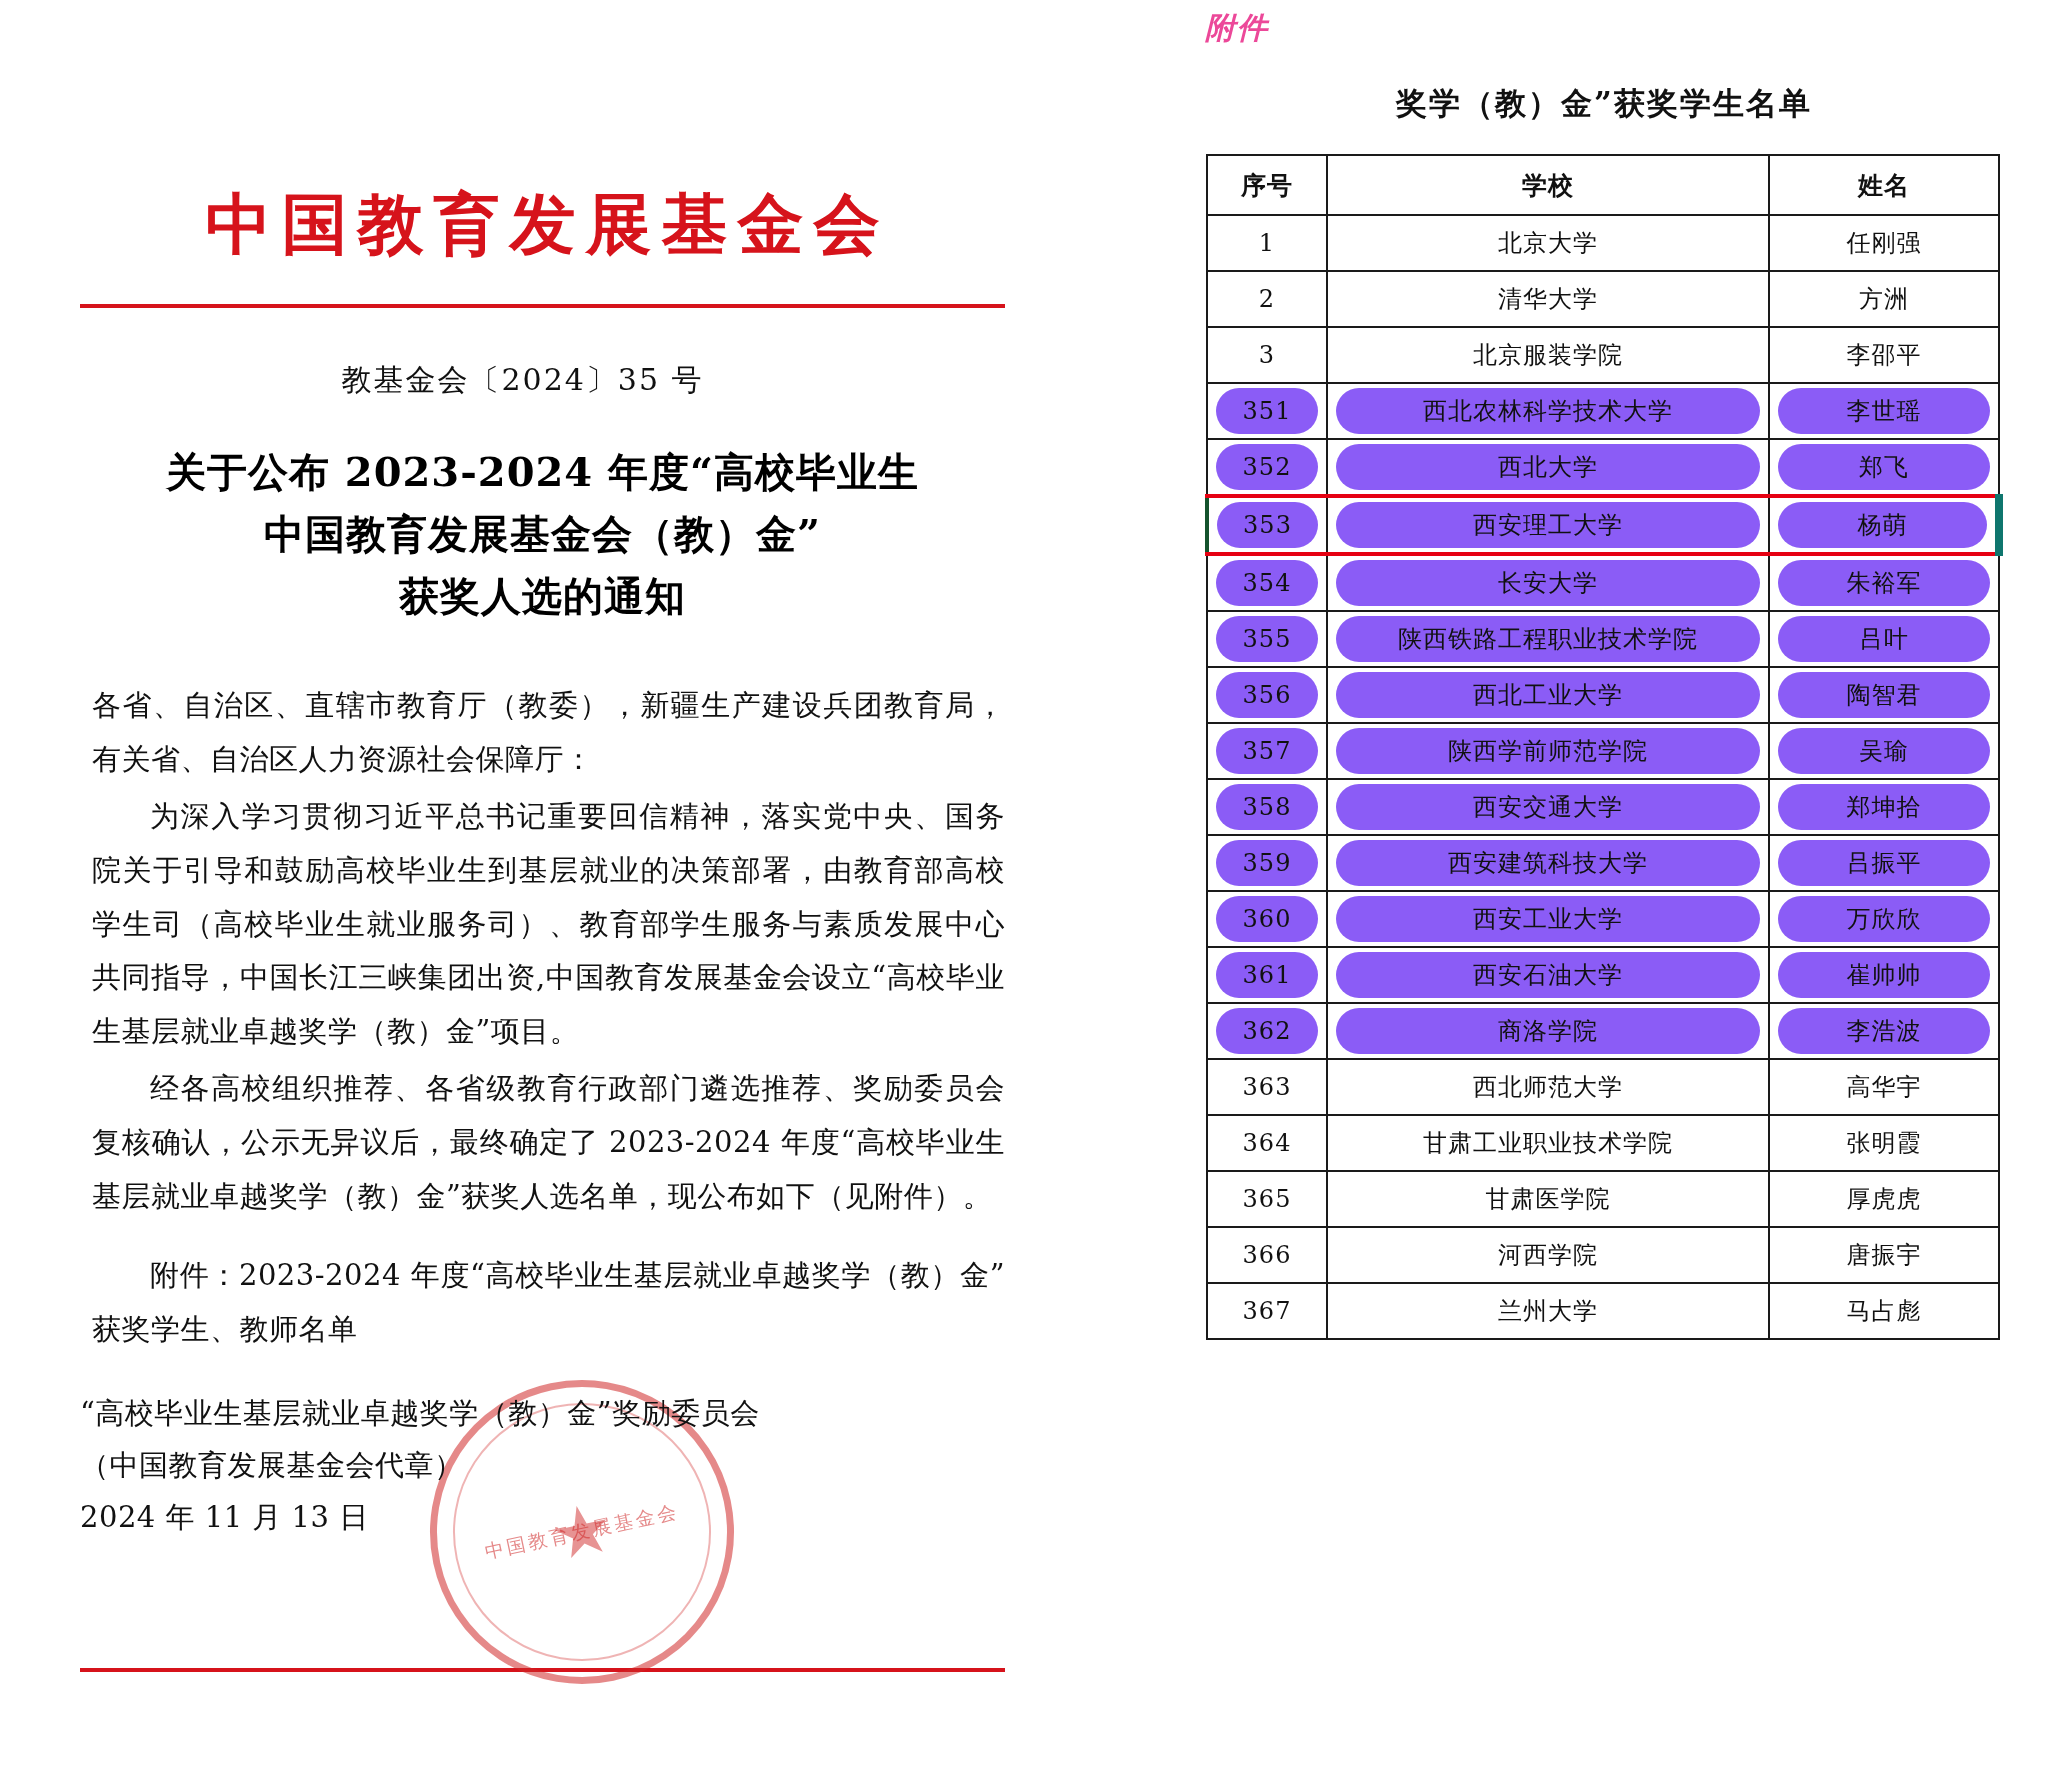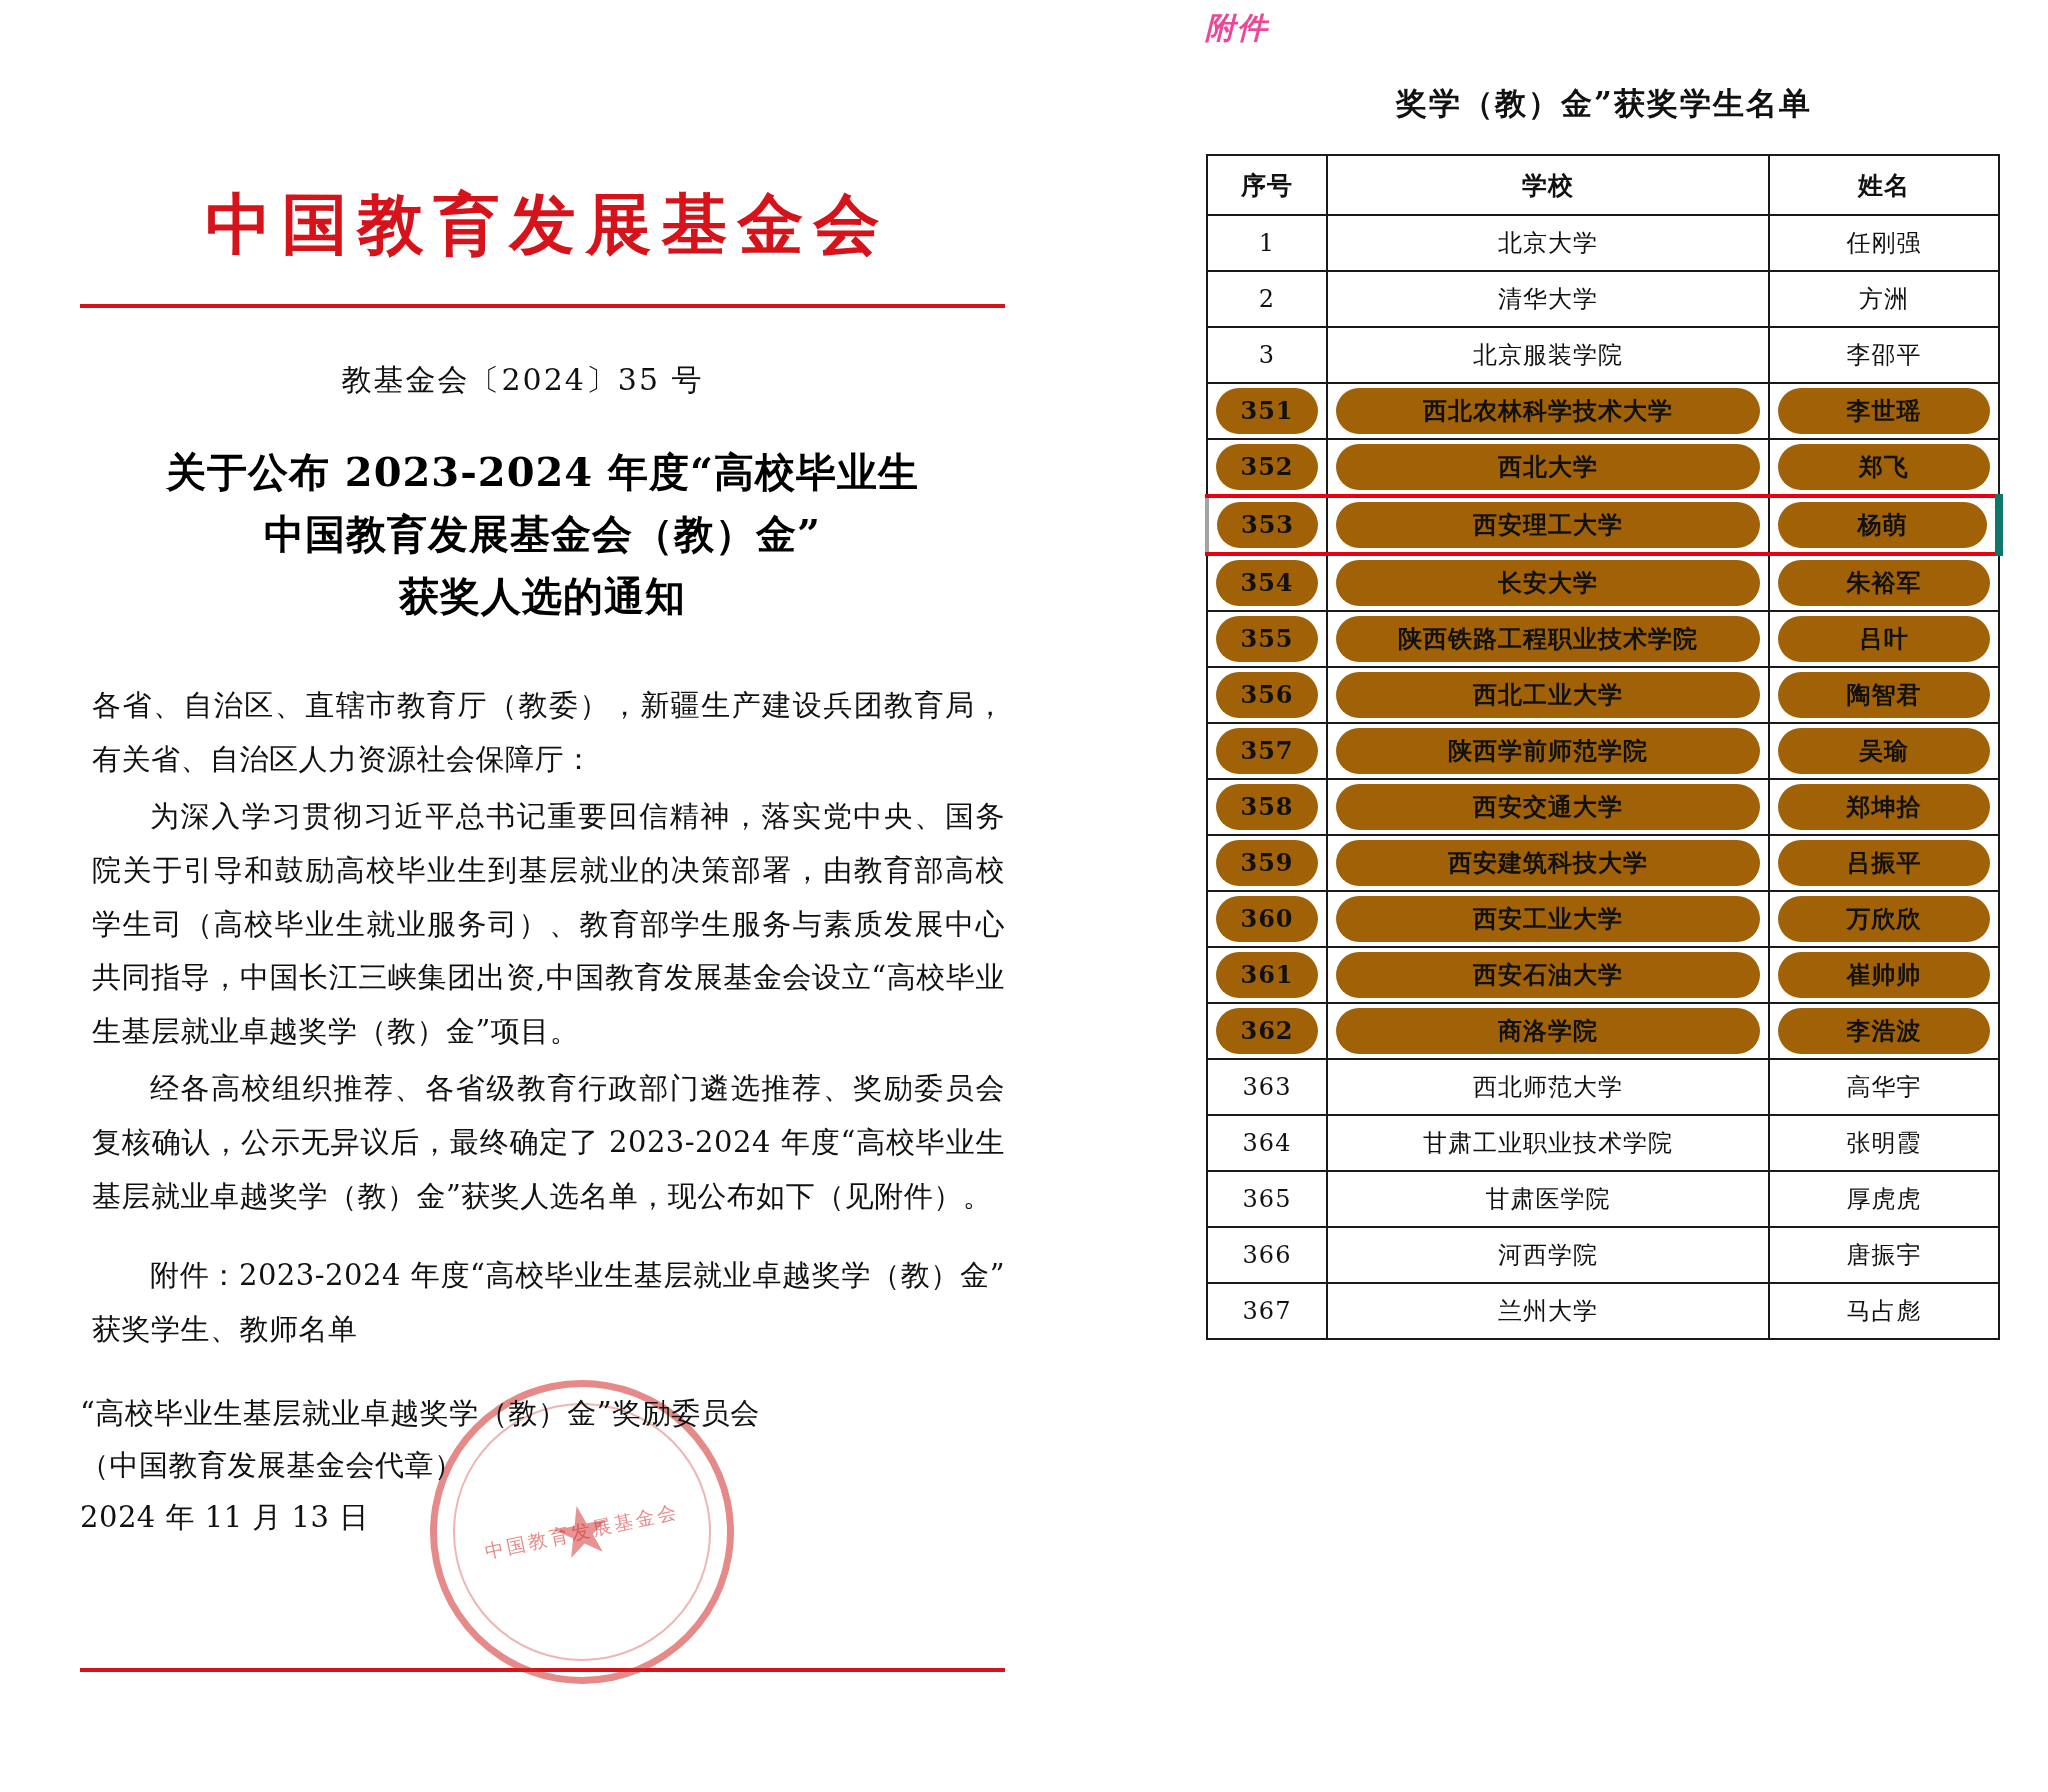--- a/index.html
+++ b/index.html
@@ -182,29 +182,29 @@
   col.c-school { width: auto; }
   col.c-name { width: 230px; }
 
   
   td.hl { padding: 0; }
   td.hl .pill {
     display: block;
     margin: 3px 6px;
     height: 46px;
     line-height: 46px;
-    background: #a16207;
+    background: #8b5cf6;
     border-radius: 23px;
-    font-weight: bold;
+    font-weight: normal;
   }
   tr.boxed td {
     border-top: 4px solid #e60012;
     border-bottom: 4px solid #e60012;
   }
-  tr.boxed td:first-child { border-left: 4px solid #a3a3a3; }
+  tr.boxed td:first-child { border-left: 4px solid #14532d; }
   tr.boxed td:last-child { border-right: 8px solid #0f766e; }
 </style>
 </head>
 <body>
 
 <div class="page">
 
   <div class="notice">
     <div class="notice-header">
       <div class="org-title">中国教育发展基金会</div>

